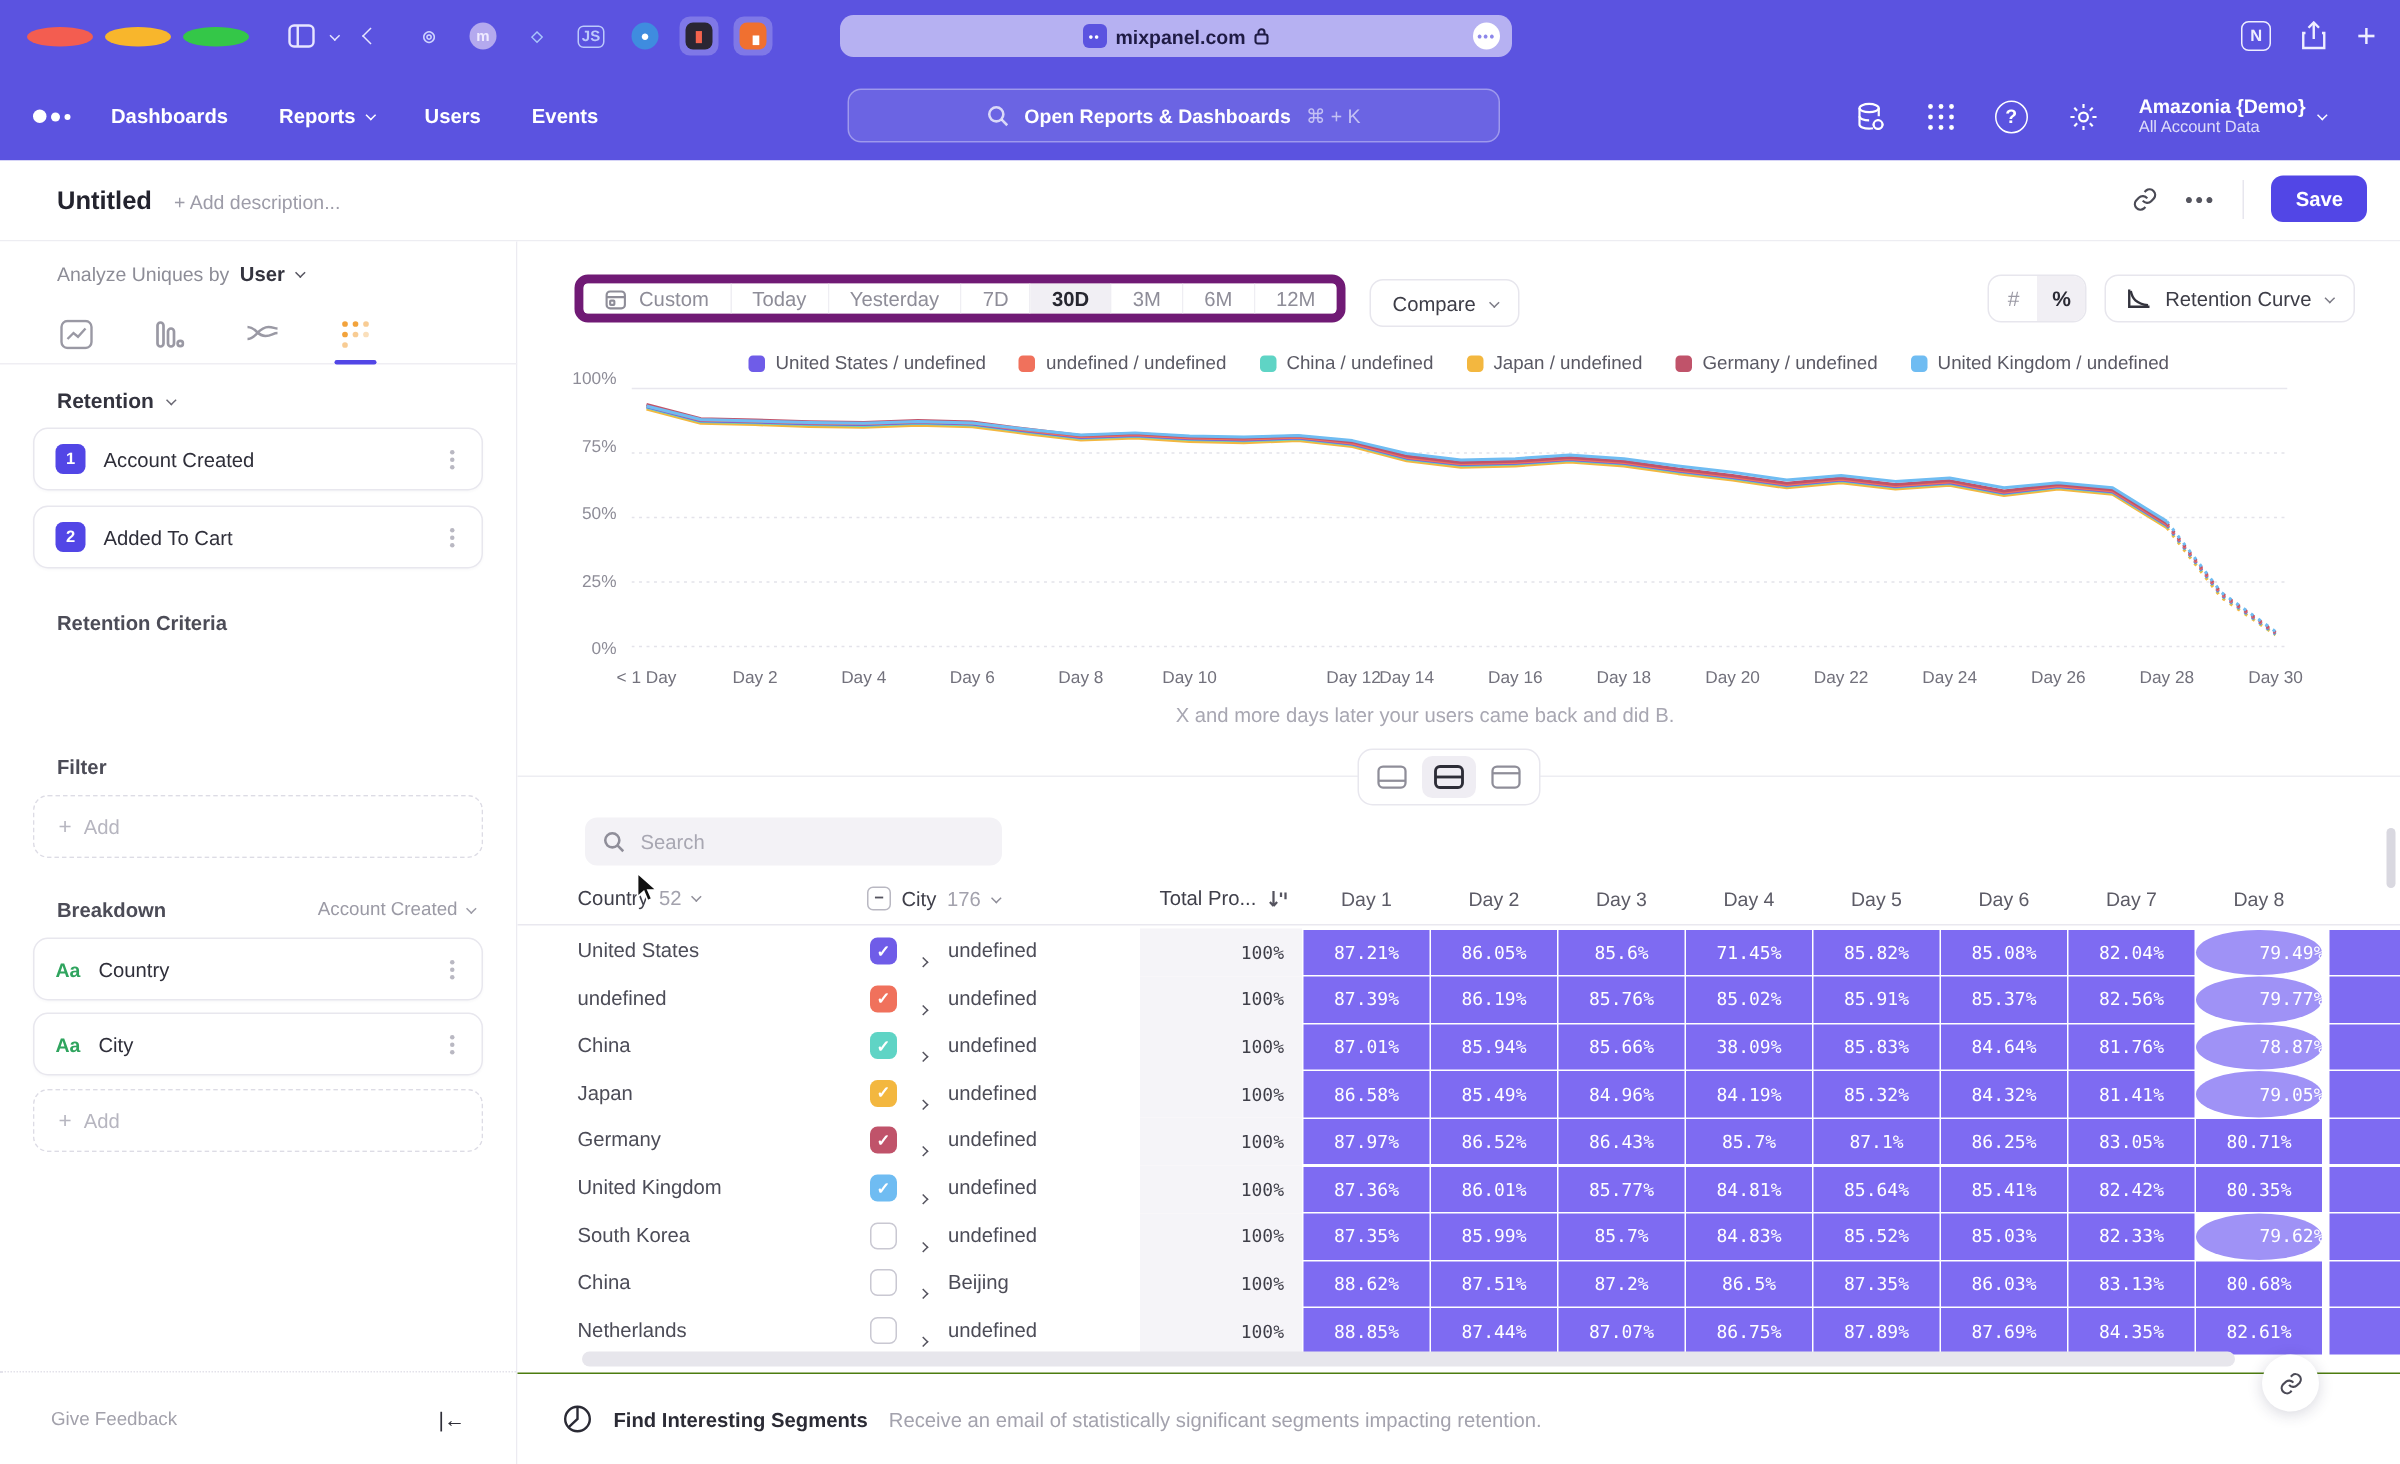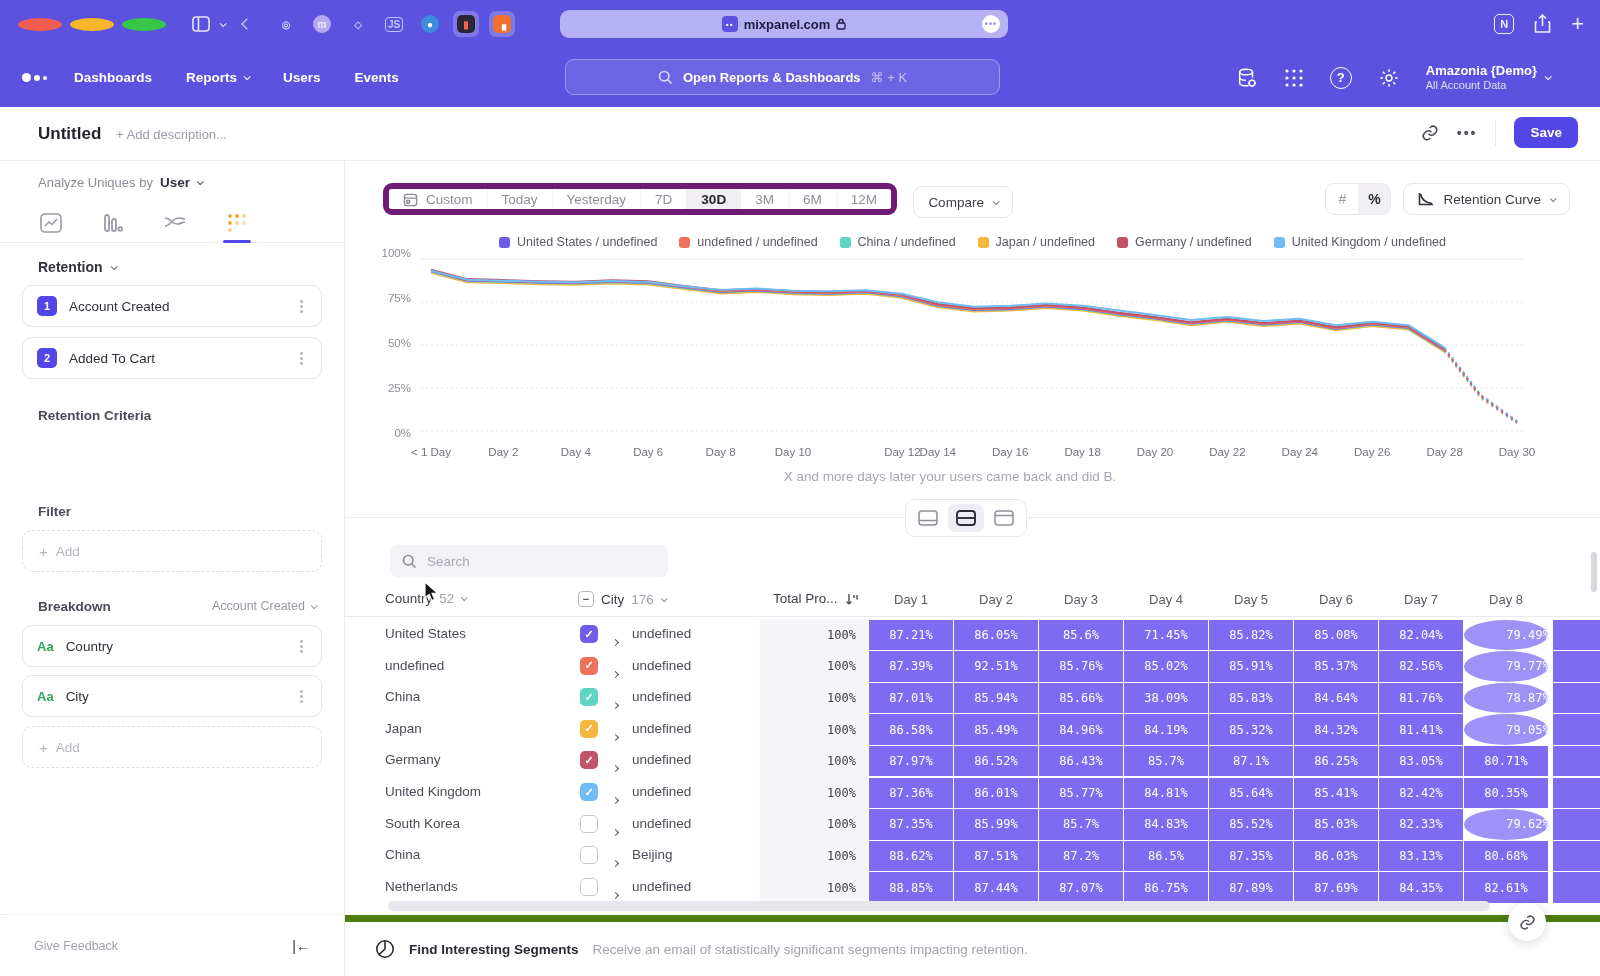--- a/index.html
+++ b/index.html
@@ -108,21 +108,21 @@
   .trow { position:absolute; left:0; width:1255px; height:31.6px; }
   .cell-country { position:absolute; left:40px; top:7px; font-size:13.5px; color:#4c4c57; }
   .chk { position:absolute; left:235px; top:6px; width:18px; height:18px; border-radius:5px; display:flex; align-items:center; justify-content:center; color:#fff; font-size:11px; font-weight:bold; cursor:pointer; }
   .chk.un { background:#fff; border:1.5px solid #c9c8d2; }
   .rchev { position:absolute; left:268px; top:12px; color:#55545f; }
   .cell-city { position:absolute; left:287px; top:7px; font-size:13.5px; color:#4c4c57; }
   .cell-total { position:absolute; left:415px; top:0; width:108px; height:100%; background:#f5f4f8; display:flex; align-items:center; justify-content:flex-end; padding-right:12px; font-family:"DejaVu Sans Mono", monospace; font-size:12px; color:#3e3e48; }
   .dcell { position:absolute; top:0.5px; height:30.6px; width:84px; background:#7e6bf2; display:flex; align-items:center; justify-content:center; font-family:"DejaVu Sans Mono", monospace; font-size:12px; color:#fff; }
   .dcell.light { background:#9f92f6; }
   .hscroll { position:absolute; top:740px; left:43px; width:1102px; height:10px; border-radius:5px; background:#e7e6ec; }
-  .main-foot { position:absolute; top:754px; left:0; width:1255px; height:61px; border-top:7px solid #4d7c0f; display:flex; align-items:center; padding-left:30px; gap:14px; }
+  .main-foot { position:absolute; top:754px; left:0; width:1255px; height:61px; border-top:1px solid #4d7c0f; display:flex; align-items:center; padding-left:30px; gap:14px; }
   .mf-title { font-size:13.5px; font-weight:bold; color:#2b2b35; }
   .mf-desc { font-size:13.5px; color:#a3a2ad; }
 
   .float-link { position:absolute; left:1508px; top:903px; width:38px; height:38px; border-radius:50%; background:#fff; box-shadow:0 2px 10px rgba(40,40,80,0.18); display:flex; align-items:center; justify-content:center; color:#4b4a56; cursor:pointer; }
   .vscroll { position:absolute; left:1591px; top:552px; width:6px; height:40px; border-radius:3px; background:#d9d8e0; }
   .cursor { position:absolute; left:424px; top:581px; z-index:50; pointer-events:none; }
   svg { display:block; }
 </style>
 </head>
 <body>
@@ -567,21 +567,21 @@
         <span class="dcell light" style="left: 1119px;">79.49%</span>
         <span class="dcell" style="left: 1208px; width: 47px;"></span>
       </div>
       <div class="trow" style="top: 489.6px;">
         <span class="cell-country">undefined</span>
         <span class="chk" style="background: rgb(240, 113, 92);">✓</span>
         <span class="rchev"><span class="chev sm right"></span></span>
         <span class="cell-city">undefined</span>
         <span class="cell-total">100%</span>
         <span class="dcell" style="left: 524px; text-align: center;">87.39%</span>
-        <span class="dcell" style="left: 609px;">92.51%</span>
+        <span class="dcell" style="left: 609px;">86.19%</span>
         <span class="dcell" style="left: 694px;">85.76%</span>
         <span class="dcell" style="left: 779px;">85.02%</span>
         <span class="dcell" style="left: 864px;">85.91%</span>
         <span class="dcell" style="left: 949px;">85.37%</span>
         <span class="dcell" style="left: 1034px;">82.56%</span>
         <span class="dcell light" style="left: 1119px;">79.77%</span>
         <span class="dcell" style="left: 1208px; width: 47px;"></span>
       </div>
       <div class="trow" style="top: 521.2px;">
         <span class="cell-country">China</span>

